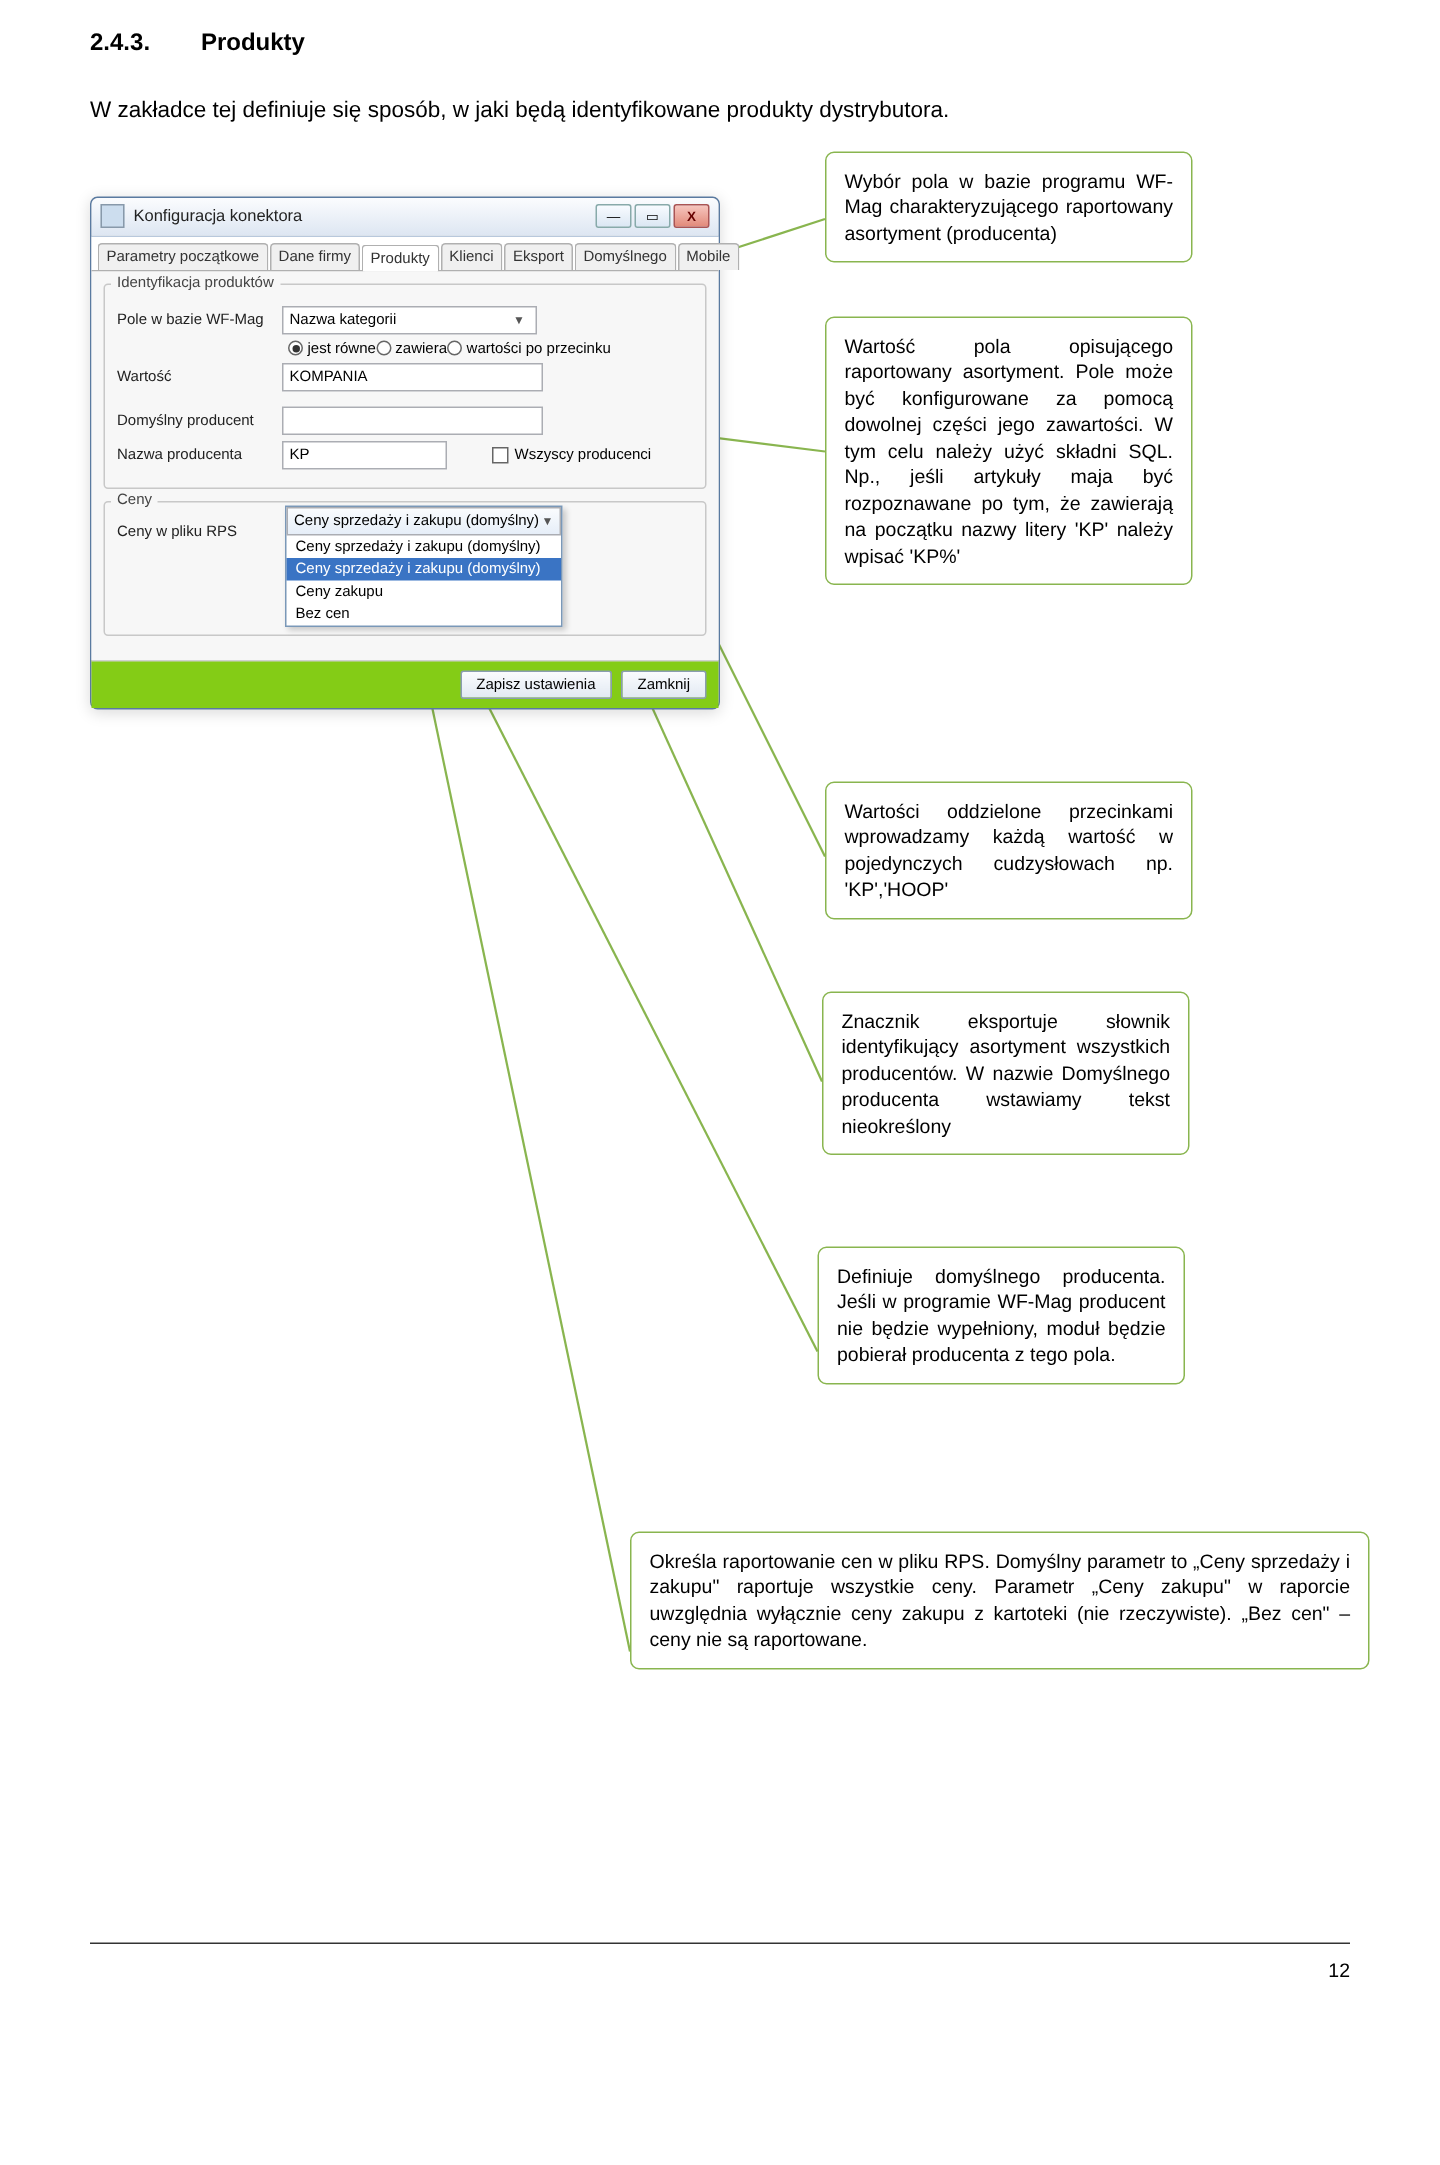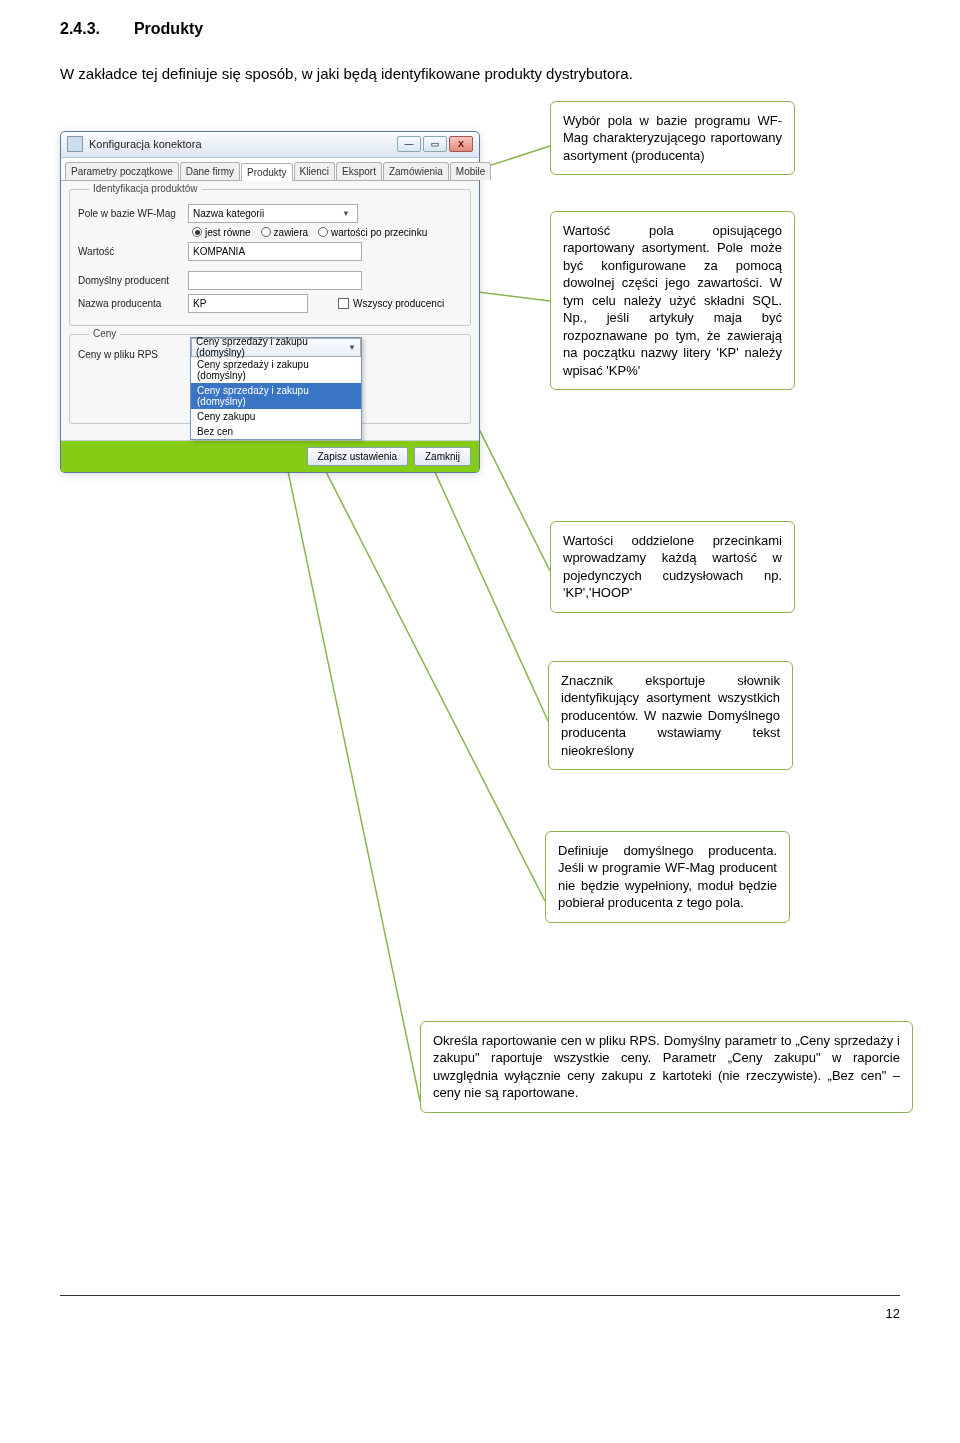--- a/index.html
+++ b/index.html
@@ -43,35 +43,35 @@
   .win-btns { display:flex; gap:2px; }
   .win-btn { width:24px; height:16px; border:1px solid #8aa; border-radius:2px; background:linear-gradient(#f8fbff,#dbe7f3); font-size:9px; display:flex; align-items:center; justify-content:center; }
   .win-btn.close { background:linear-gradient(#f6c6bf,#e28a7a); border-color:#a55; color:#600; font-weight:bold; }
 
   .tabs { display:flex; border-bottom:1px solid #b0b0b0; background:#fff; padding:4px 4px 0 4px; gap:1px; flex-wrap: nowrap; }
   .tab { padding:3px 5px; border:1px solid #b0b0b0; border-bottom:none; background:#f0f0f0; border-radius:3px 3px 0 0; font-size:10px; white-space:nowrap; color:#333; }
   .tab.active { background:#fff; position:relative; top:1px; }
 
   .panel { background:#f7f7f7; padding:8px; }
   .group { border:1px solid #c8c8c8; border-radius:3px; padding:10px 8px 8px 8px; margin-bottom:8px; position:relative; background:#f7f7f7; }
-  .group-title { position:absolute; top:-7px; left:19px; background:#f7f7f7; padding:0 4px; font-size:10px; color:#444;text-align:right; }
+  .group-title { position:absolute; top:-7px; left:4px; background:#f7f7f7; padding:0 4px; font-size:10px; color:#444;text-align:right; }
   .row { display:flex; align-items:center; margin:4px 0; }
   .lbl { width:110px; font-size:10px; color:#222; }
   .combo, .txt { border:1px solid #abadb3; background:#fff; height:19px; font-size:10px; padding:0 4px; display:flex; align-items:center; justify-content:space-between; }
   .combo { width:170px; }
   .combo .arrow { width:14px; text-align:center; color:#555; font-size:8px; }
   .txt { width:174px; }
-  .radios { display:flex; gap:10px; font-size:10px; margin:4px 0 4px 114px; align-items:center; }
+  .radios { display:flex; font-size:10px; margin:4px 0 4px 114px; align-items:center; }
   .radio { display:flex; align-items:center; gap:3px; }
   .rdot { width:10px; height:10px; border:1px solid #666; border-radius:50%; background:#fff; display:inline-flex; align-items:center; justify-content:center; }
   .rdot.sel::after { content:""; width:5px; height:5px; background:#333; border-radius:50%; }
   .chk { width:11px; height:11px; border:1px solid #666; background:#fff; display:inline-block; margin-right:4px; }
 
   .dropdown-open {
-    position:absolute; left:120px; top:2px; width:172px; border:1px solid #7a98b8; background:#fff;
+    position:absolute; left:120px; top:2px; width:185px; border:1px solid #7a98b8; background:#fff;
     box-shadow:2px 2px 4px rgba(0,0,0,.2); z-index:5; font-size:10px;
   }
   .dd-item { padding:2px 6px; }
   .dd-item.hi { background:#3a74c4; color:#fff; }
   .dd-head { background:linear-gradient(#fafcfe,#e6eef8); border:1px solid #abadb3; height:19px; display:flex; align-items:center; justify-content:space-between; padding:0 4px; }
 
   .dlg-btns { display:flex; justify-content:flex-end; gap:6px; padding:6px 8px; background:#84cc16; border-top:1px solid #d0d0d0; }
   .btn { border:1px solid #8a9db0; background:linear-gradient(#fafcfe,#e2e9f2); padding:3px 10px; font-size:10px; border-radius:2px; }
 
   
@@ -122,21 +122,21 @@
         <span class="win-btn">▭</span>
         <span class="win-btn close">X</span>
       </div>
     </div>
     <div class="tabs">
       <span class="tab">Parametry początkowe</span>
       <span class="tab">Dane firmy</span>
       <span class="tab active">Produkty</span>
       <span class="tab">Klienci</span>
       <span class="tab">Eksport</span>
-      <span class="tab">Zamówienia</span>
+      <span class="tab">Domyślnego</span>
       <span class="tab">Mobile</span>
     </div>
     <div class="panel">
       <div class="group">
         <span class="group-title">Identyfikacja produktów</span>
         <div class="row">
           <span class="lbl">Pole w bazie WF-Mag</span>
           <span class="combo">
             <span>Nazwa kategorii</span>
             <span class="arrow">▼</span>
@@ -159,21 +159,21 @@
         <div class="row">
           <span class="lbl">Wartość</span>
           <span class="txt">KOMPANIA</span>
         </div>
         <div class="row" style="margin-top:10px;">
           <span class="lbl">Domyślny producent</span>
           <span class="txt"></span>
         </div>
         <div class="row">
           <span class="lbl">Nazwa producenta</span>
-          <span class="txt" style="width:120px;">KP</span>
+          <span class="txt" style="width:110px;">KP</span>
           <span style="margin-left:30px; display:flex; align-items:center; font-size:10px;">
             <span class="chk"></span>
             <span>Wszyscy producenci</span>
           </span>
         </div>
       </div>
 
       <div class="group" style="position:relative; min-height:90px;">
         <span class="group-title">Ceny</span>
         <div class="row">

